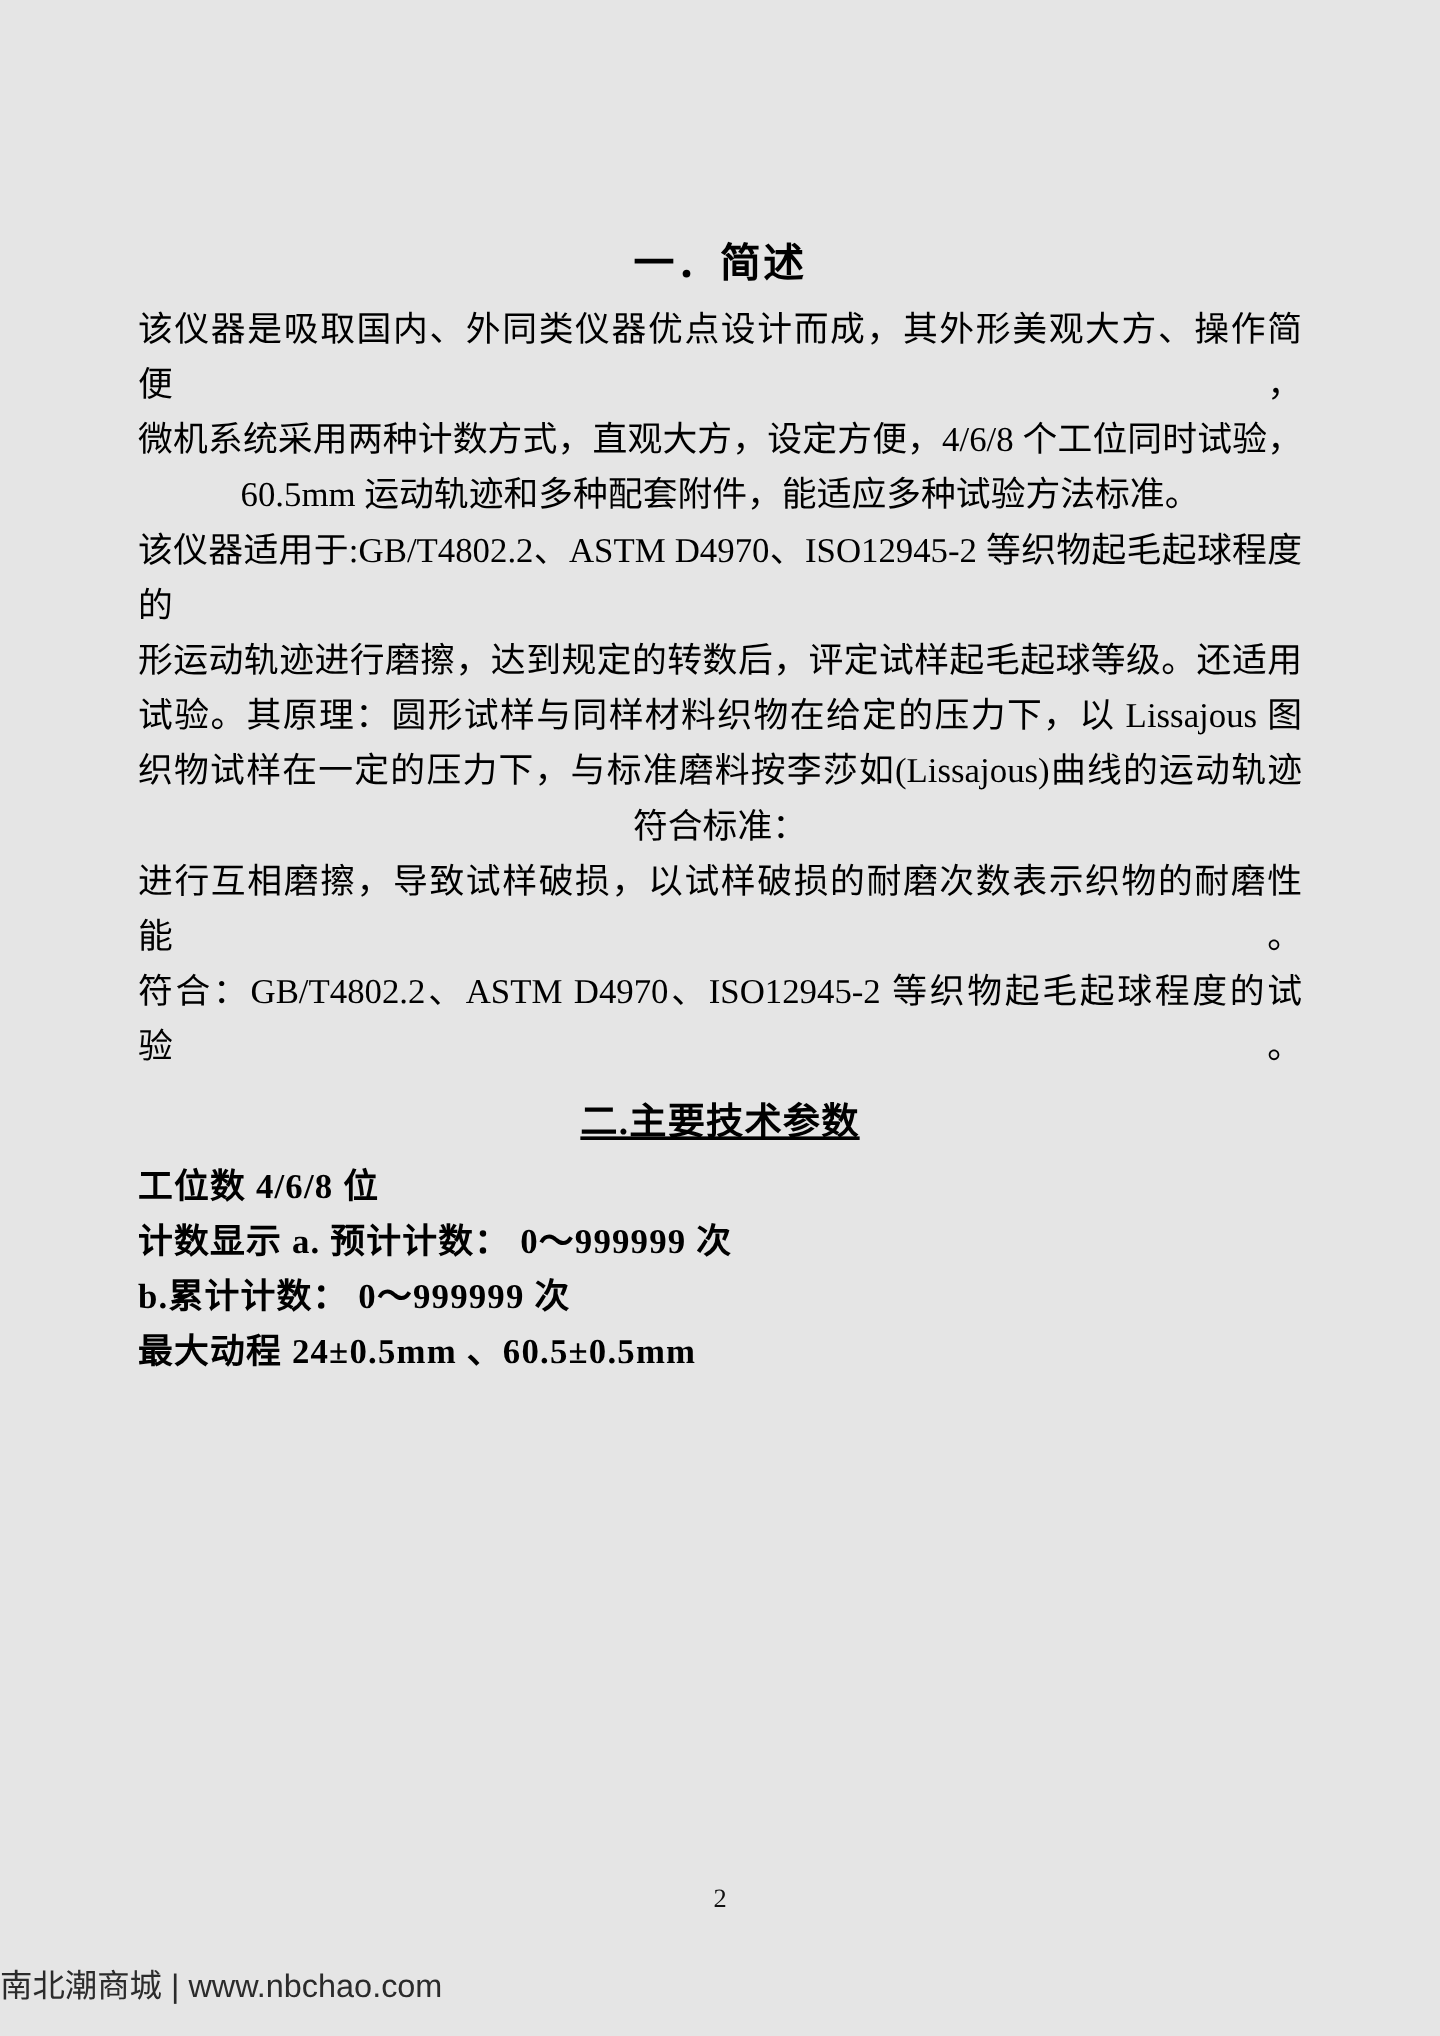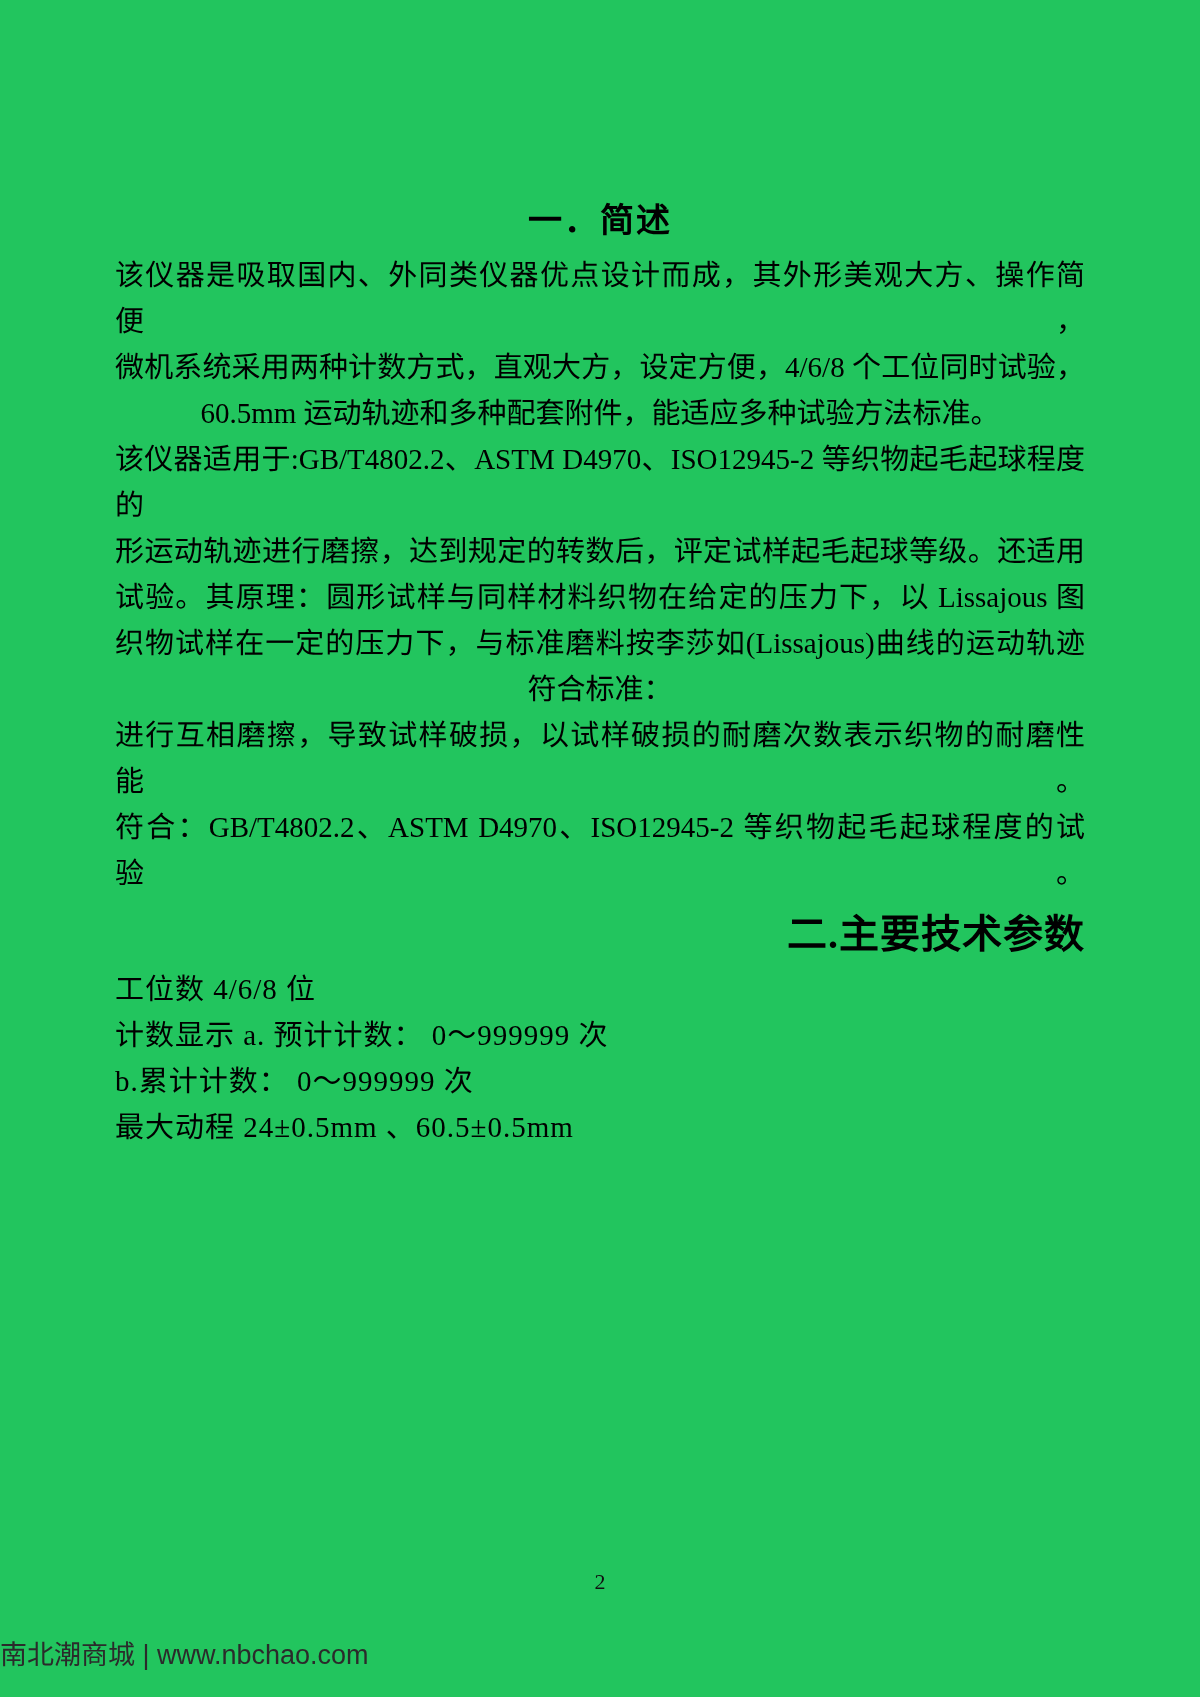--- a/index.html
+++ b/index.html
@@ -4,61 +4,63 @@
 <style>
   html, body {
     margin: 0;
     padding: 0;
     background: #ffffff;
   }
   .page {
     position: relative;
     width: 1200px;
     height: 1697px;
-    background: #22c55e;
+    background: #e5e5e5;
     color: #000000;
     font-family: "Liberation Serif", "DejaVu Serif", serif;
     box-sizing: border-box;
     padding: 190px 115px 0 115px;
     overflow: hidden;
   }
   .h1 {
     font-size: 34px;
     font-weight: bold;
     text-align: center;
     line-height: 62px;
     letter-spacing: 2px;
   }
   .h2 {
-    font-size: 40px;
+    font-size: 31px;
     font-weight: bold;
-    text-align: right;
+    text-align: center;
     line-height: 62px;
     margin-top: 8px;
     letter-spacing: 1px;
+    text-decoration: underline;
   }
   .line {
     font-size: 29px;
     line-height: 46px;
     white-space: nowrap;
   }
   .just {
     white-space: normal;
     text-align: justify;
     text-align-last: justify;
     text-justify: inter-character;
   }
   .center {
     text-align: left;
     text-align-last: center;
     white-space: normal;
   }
   .param {
     text-align: left;
     letter-spacing: 1px;
+    font-weight: bold;
   }
   .page-number {
     position: absolute;
     top: 1568px;
     left: 0;
     width: 1200px;
     text-align: center;
     font-size: 22px;
     line-height: 28px;
     color: #111111;

